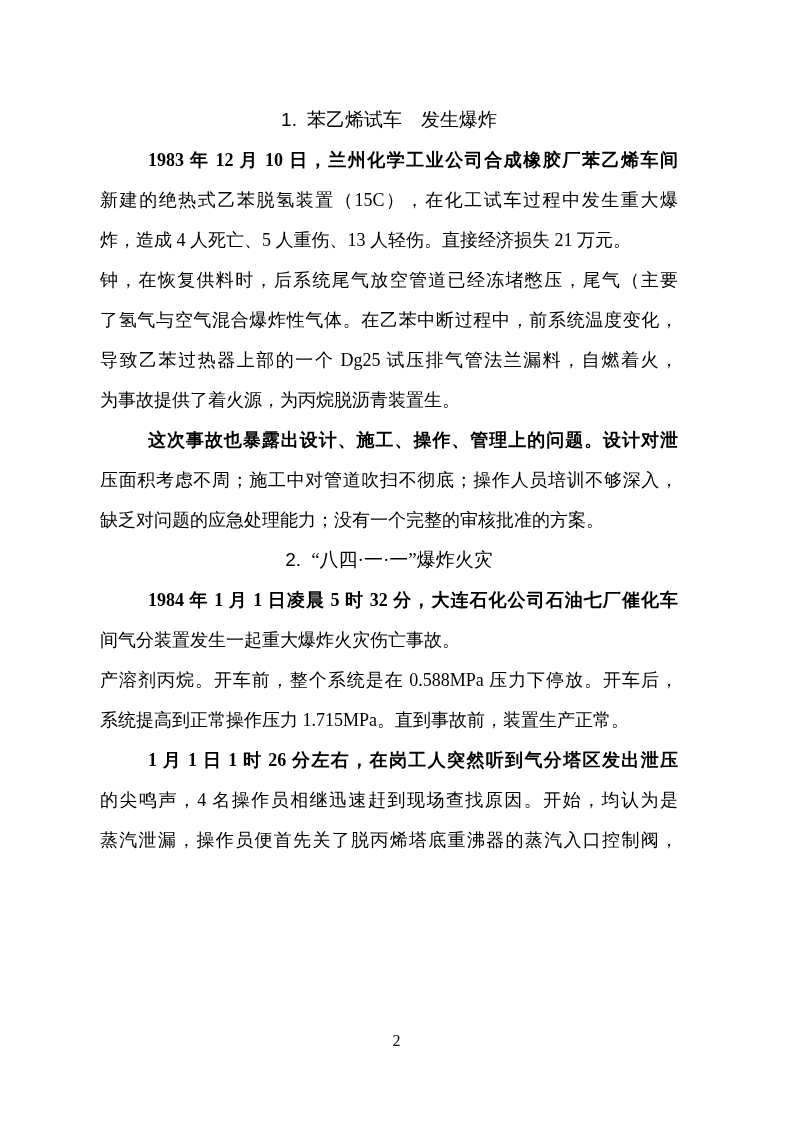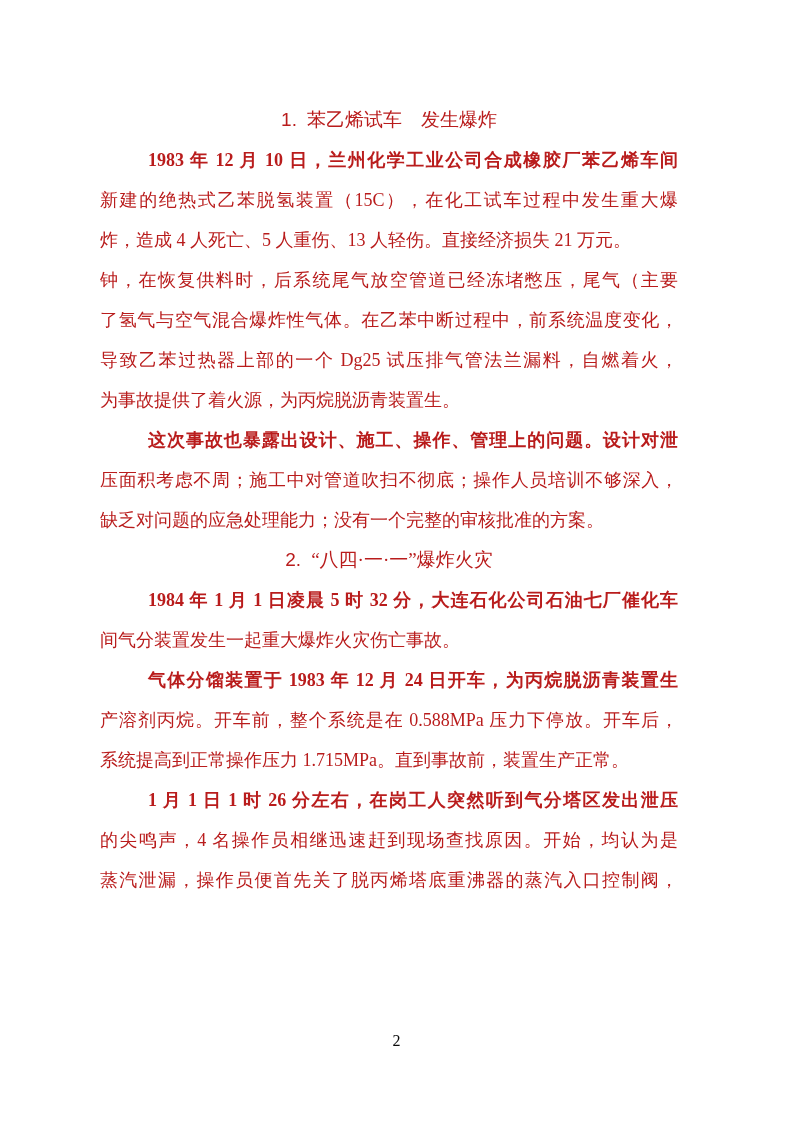--- a/index.html
+++ b/index.html
@@ -20,21 +20,21 @@
     position: absolute;
     left: 100px;
     top: 100px;
     width: 578px;
   }
   .line {
     font-size: 18px;
     line-height: 40px;
     text-align: justify;
     text-align-last: justify;
-    color: #b91c1c;
+    color: #000000;
   }
   .line.end {
     text-align-last: left;
     font-family: Liberation Serif, serif;
   }
   .line.indent {
     text-indent: 48px;
     font-weight: bold;
   }
   .line.heading {
@@ -76,21 +76,20 @@
 
     <div class="line indent">这次事故也暴露出设计、施工、操作、管理上的问题。设计对泄</div>
     <div class="line">压面积考虑不周；施工中对管道吹扫不彻底；操作人员培训不够深入，</div>
     <div class="line end">缺乏对问题的应急处理能力；没有一个完整的审核批准的方案。</div>
 
     <div class="line heading"><span class="hnum">2.</span><span>“八四·一·一”爆炸火灾</span></div>
 
     <div class="line indent">1984 年 1 月 1 日凌晨 5 时 32 分，大连石化公司石油七厂催化车</div>
     <div class="line end">间气分装置发生一起重大爆炸火灾伤亡事故。</div>
 
-    <div class="line indent">气体分馏装置于 1983 年 12 月 24 日开车，为丙烷脱沥青装置生</div>
     <div class="line">产溶剂丙烷。开车前，整个系统是在 0.588MPa 压力下停放。开车后，</div>
     <div class="line end">系统提高到正常操作压力 1.715MPa。直到事故前，装置生产正常。</div>
 
     <div class="line indent">1 月 1 日 1 时 26 分左右，在岗工人突然听到气分塔区发出泄压</div>
     <div class="line">的尖鸣声，4 名操作员相继迅速赶到现场查找原因。开始，均认为是</div>
     <div class="line">蒸汽泄漏，操作员便首先关了脱丙烯塔底重沸器的蒸汽入口控制阀，</div>
 
   </div>
 
   <div class="page-num">2</div>

